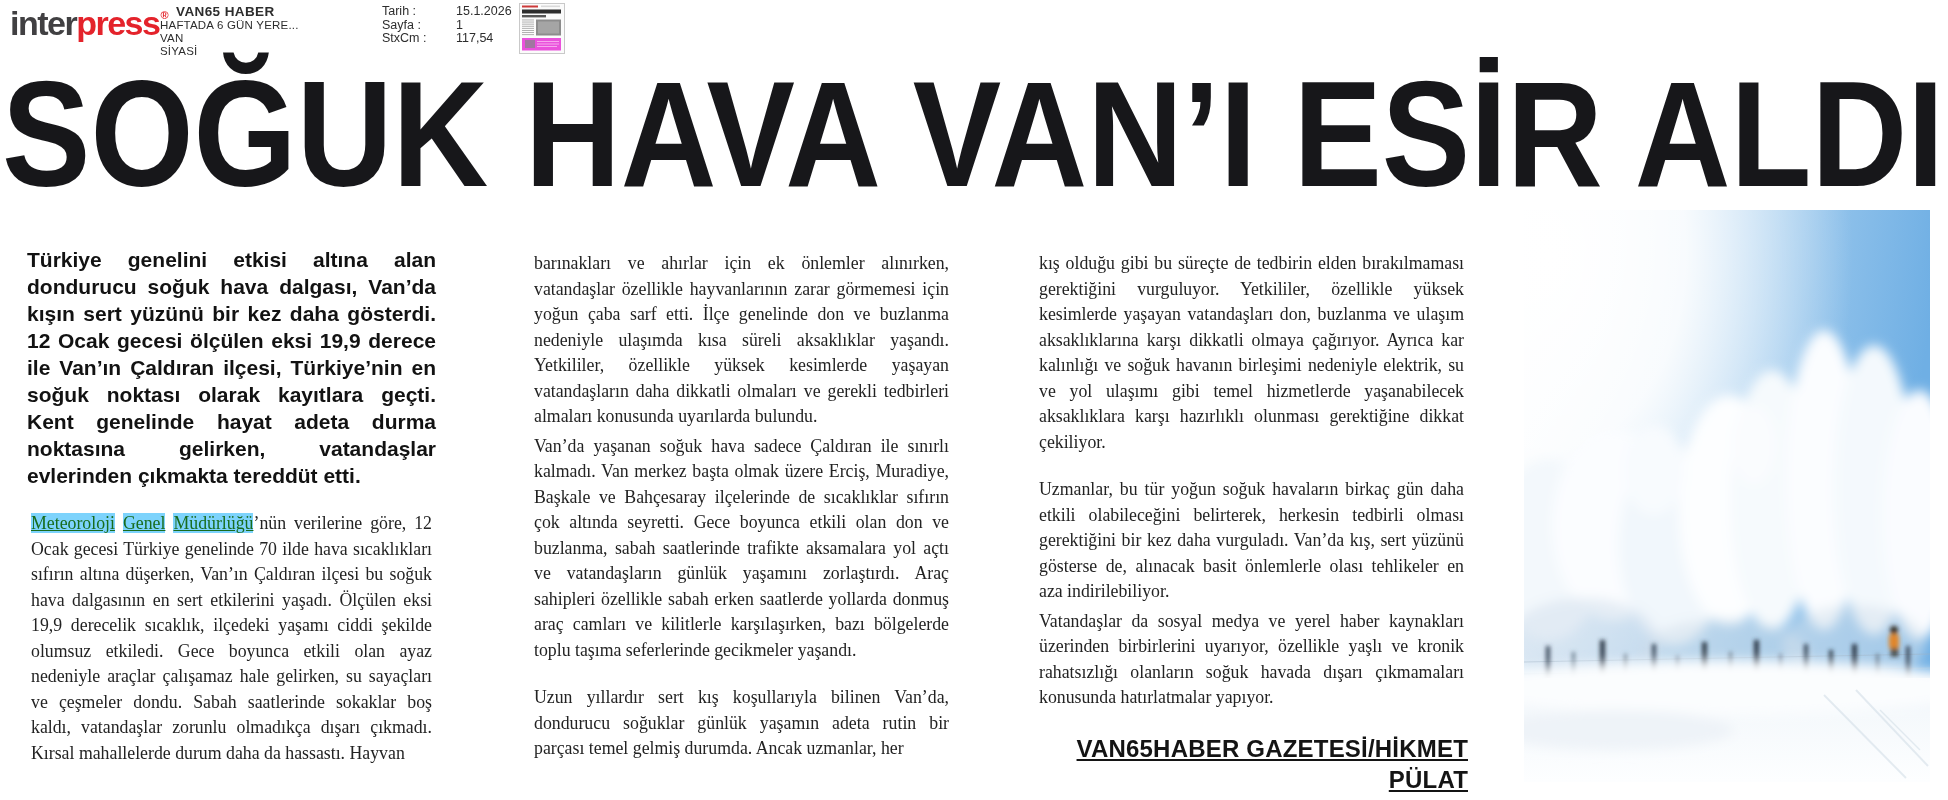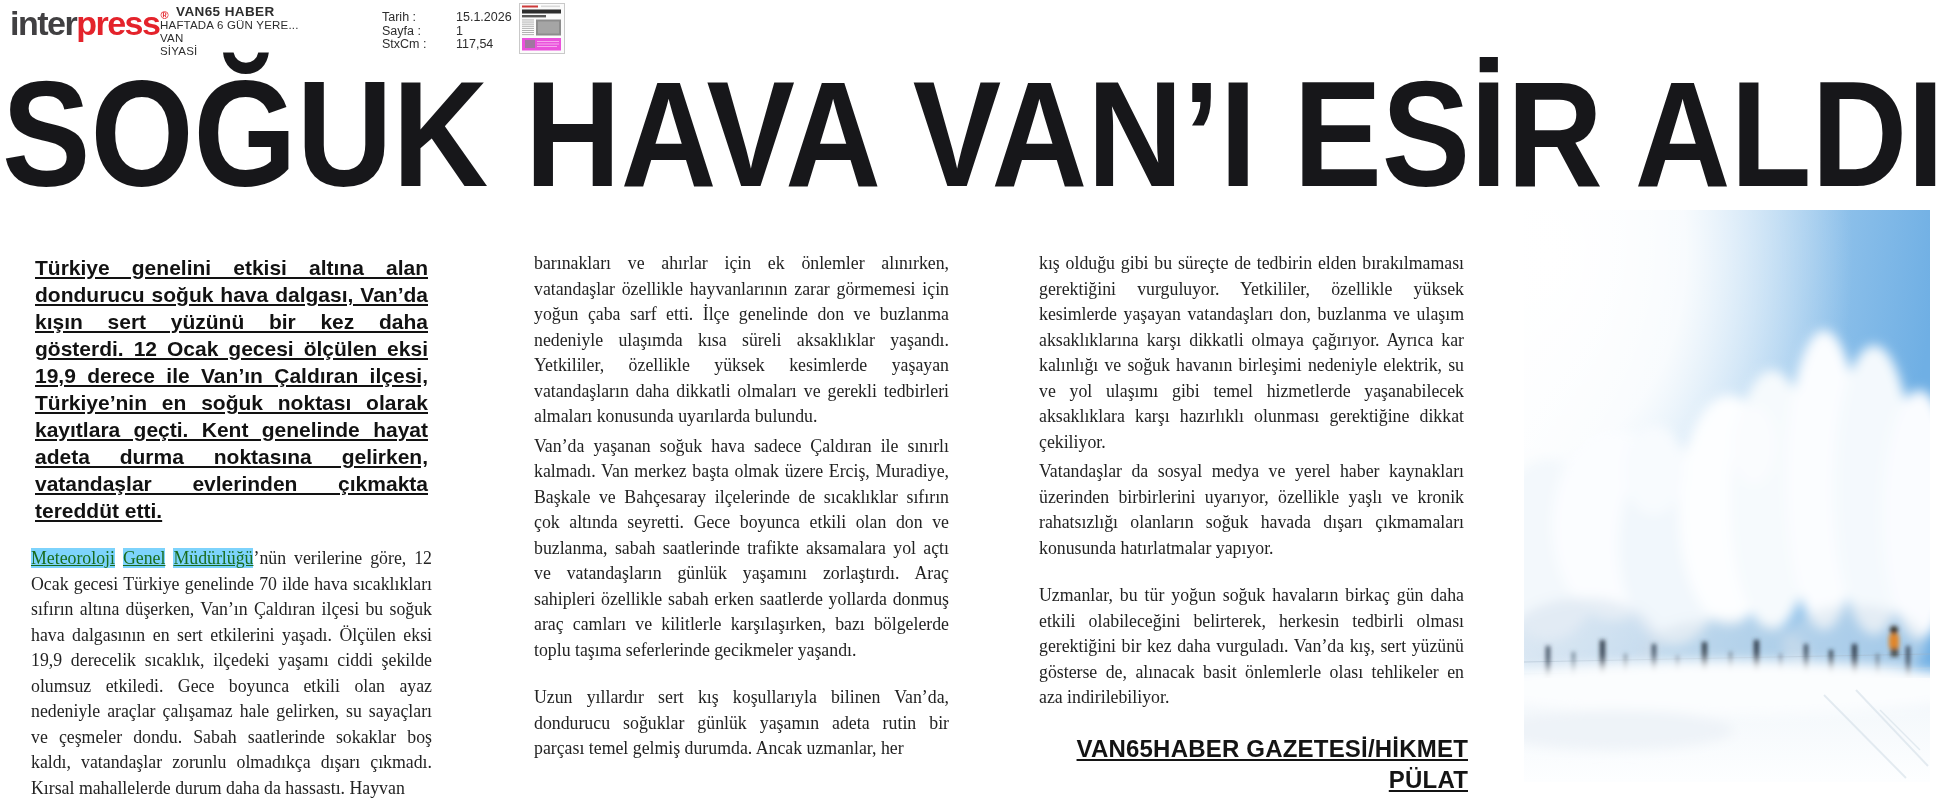--- a/index.html
+++ b/index.html
@@ -7,35 +7,35 @@
         font-family:"Liberation Sans",sans-serif;padding-left:41px;}
 
   
   .logo{position:absolute;left:10px;top:4px;font-size:34px;font-weight:700;
         letter-spacing:-1.5px;color:#414042;}
   .logo .press{color:#e4232b;}
   .logo .reg{font-size:11px;letter-spacing:0;color:#e4232b;position:relative;top:-16px;left:1px;}
   .source{position:absolute;left:160px;top:5px;font-size:11.5px;line-height:13px;
           color:#2d2d2d;letter-spacing:.2px;}
   .source .name{font-size:13.5px;font-weight:700;letter-spacing:.4px;line-height:14px;margin-left:16px;}
-  .meta{position:absolute;left:382px;top:11px;font-size:12.5px;line-height:13.5px;color:#2d2d2d;}
+  .meta{position:absolute;left:382px;top:5px;font-size:12.5px;line-height:13.5px;color:#2d2d2d;}
   .meta-row{display:flex;}
   .meta-label{width:74px;}
   .thumb{position:absolute;left:519px;top:3px;width:46px;height:51px;}
 
   
   .headline-svg{position:absolute;left:0;top:60px;overflow:visible;}
   .headline-svg text{font-family:"Liberation Sans",sans-serif;font-weight:700;fill:#17171a;}
 
   
   .col{position:absolute;text-align:justify;}
   .col1{left:27px;top:246px;width:409px;}
   .col2{left:530px;top:247px;width:423px;}
   .col3{left:1035px;top:247px;width:433px;}
-  .intro{font:700 21px/27px "Liberation Sans",sans-serif;color:#121212;margin:8px;text-decoration:underline;}
+  .intro{font:700 21px/27px "Liberation Sans",sans-serif;color:#121212;margin:0;}
   .bp{font:400 17.8px/25.5px "Liberation Serif",serif;color:#232323;margin:4px;}
   .gap-top{margin-top:22px;}
   .hl{background:#7dd3fc;color:#186c1d;text-decoration:underline;}
   .byline{font:700 24px/31px "Liberation Sans",sans-serif;color:#141414;margin:22px 0 0 0;
           text-decoration:underline;letter-spacing:.2px;text-align:right;}
 
   
   .photo{position:absolute;left:1524px;top:210px;width:406px;height:572px;}
 </style>
 </head>
@@ -104,22 +104,22 @@
   </div>
 
   <div class="col col2">
     <p class="bp">barınakları ve ahırlar için ek önlemler alınırken, vatandaşlar özellikle hayvanlarının zarar görmemesi için yoğun çaba sarf etti. İlçe genelinde don ve buzlanma nedeniyle ulaşımda kısa süreli aksaklıklar yaşandı. Yetkililer, özellikle yüksek kesimlerde yaşayan vatandaşların daha dikkatli olmaları ve gerekli tedbirleri almaları konusunda uyarılarda bulundu.</p>
     <p class="bp">Van’da yaşanan soğuk hava sadece Çaldıran ile sınırlı kalmadı. Van merkez başta olmak üzere Erciş, Muradiye, Başkale ve Bahçesaray ilçelerinde de sıcaklıklar sıfırın çok altında seyretti. Gece boyunca etkili olan don ve buzlanma, sabah saatlerinde trafikte aksamalara yol açtı ve vatandaşların günlük yaşamını zorlaştırdı. Araç sahipleri özellikle sabah erken saatlerde yollarda donmuş araç camları ve kilitlerle karşılaşırken, bazı bölgelerde toplu taşıma seferlerinde gecikmeler yaşandı.</p>
     <p class="bp gap-top">Uzun yıllardır sert kış koşullarıyla bilinen Van’da, dondurucu soğuklar günlük yaşamın adeta rutin bir parçası temel gelmiş durumda. Ancak uzmanlar, her</p>
   </div>
 
   <div class="col col3">
     <p class="bp">kış olduğu gibi bu süreçte de tedbirin elden bırakılmaması gerektiğini vurguluyor. Yetkililer, özellikle yüksek kesimlerde yaşayan vatandaşları don, buzlanma ve ulaşım aksaklıklarına karşı dikkatli olmaya çağırıyor. Ayrıca kar kalınlığı ve soğuk havanın birleşimi nedeniyle elektrik, su ve yol ulaşımı gibi temel hizmetlerde yaşanabilecek aksaklıklara karşı hazırlıklı olunması gerektiğine dikkat çekiliyor.</p>
+    <p class="bp gap-top">Uzmanlar, bu tür yoğun soğuk havaların birkaç gün daha etkili olabileceğini belirterek, herkesin tedbirli olması gerektiğini bir kez daha vurguladı. Van’da kış, sert yüzünü gösterse de, alınacak basit önlemlerle olası tehlikeler en aza indirilebiliyor.</p>
     <p class="bp">Vatandaşlar da sosyal medya ve yerel haber kaynakları üzerinden birbirlerini uyarıyor, özellikle yaşlı ve kronik rahatsızlığı olanların soğuk havada dışarı çıkmamaları konusunda hatırlatmalar yapıyor.</p>
-    <p class="bp gap-top">Uzmanlar, bu tür yoğun soğuk havaların birkaç gün daha etkili olabileceğini belirterek, herkesin tedbirli olması gerektiğini bir kez daha vurguladı. Van’da kış, sert yüzünü gösterse de, alınacak basit önlemlerle olası tehlikeler en aza indirilebiliyor.</p>
     <p class="byline">VAN65HABER GAZETESİ/HİKMET PÜLAT</p>
   </div>
 
   <div class="photo">
     <svg width="406" height="572" viewBox="0 0 406 572">
       <defs>
         <linearGradient id="sky" x1="0" y1="0" x2="1" y2="0.2">
           <stop offset="0" stop-color="#f4f9fd"></stop>
           <stop offset="0.45" stop-color="#b2d5f1"></stop>
           <stop offset="1" stop-color="#6fafe4"></stop>

